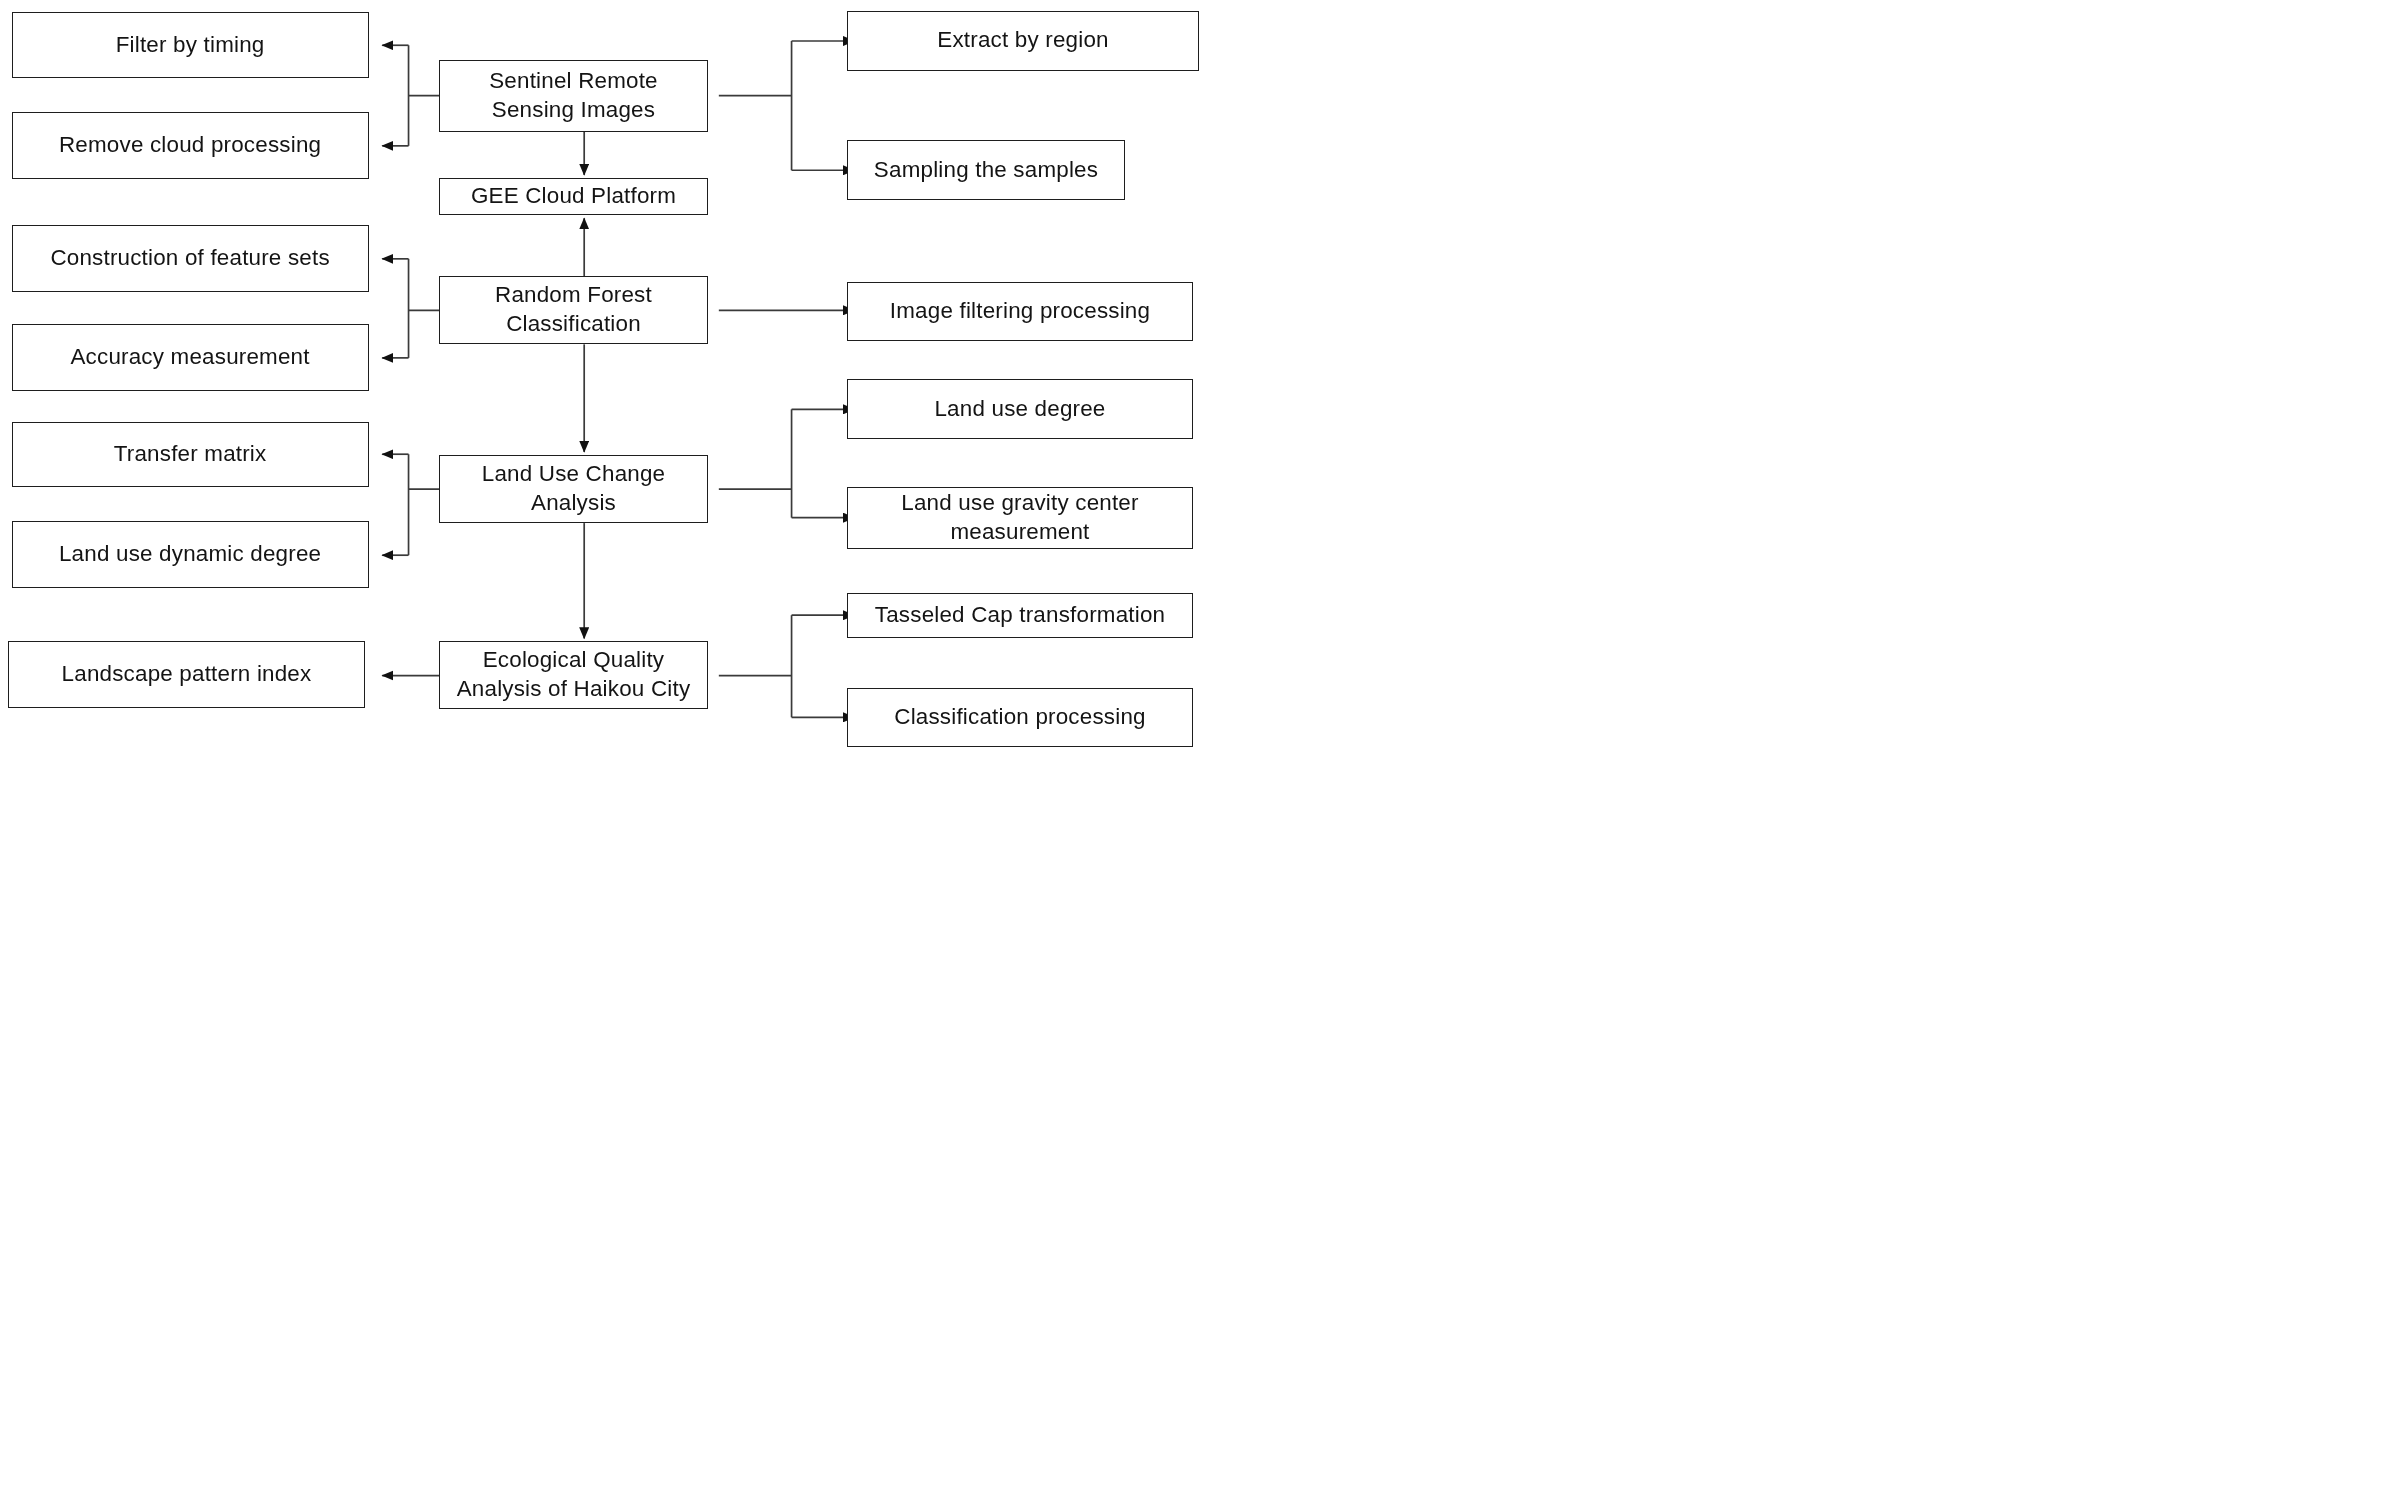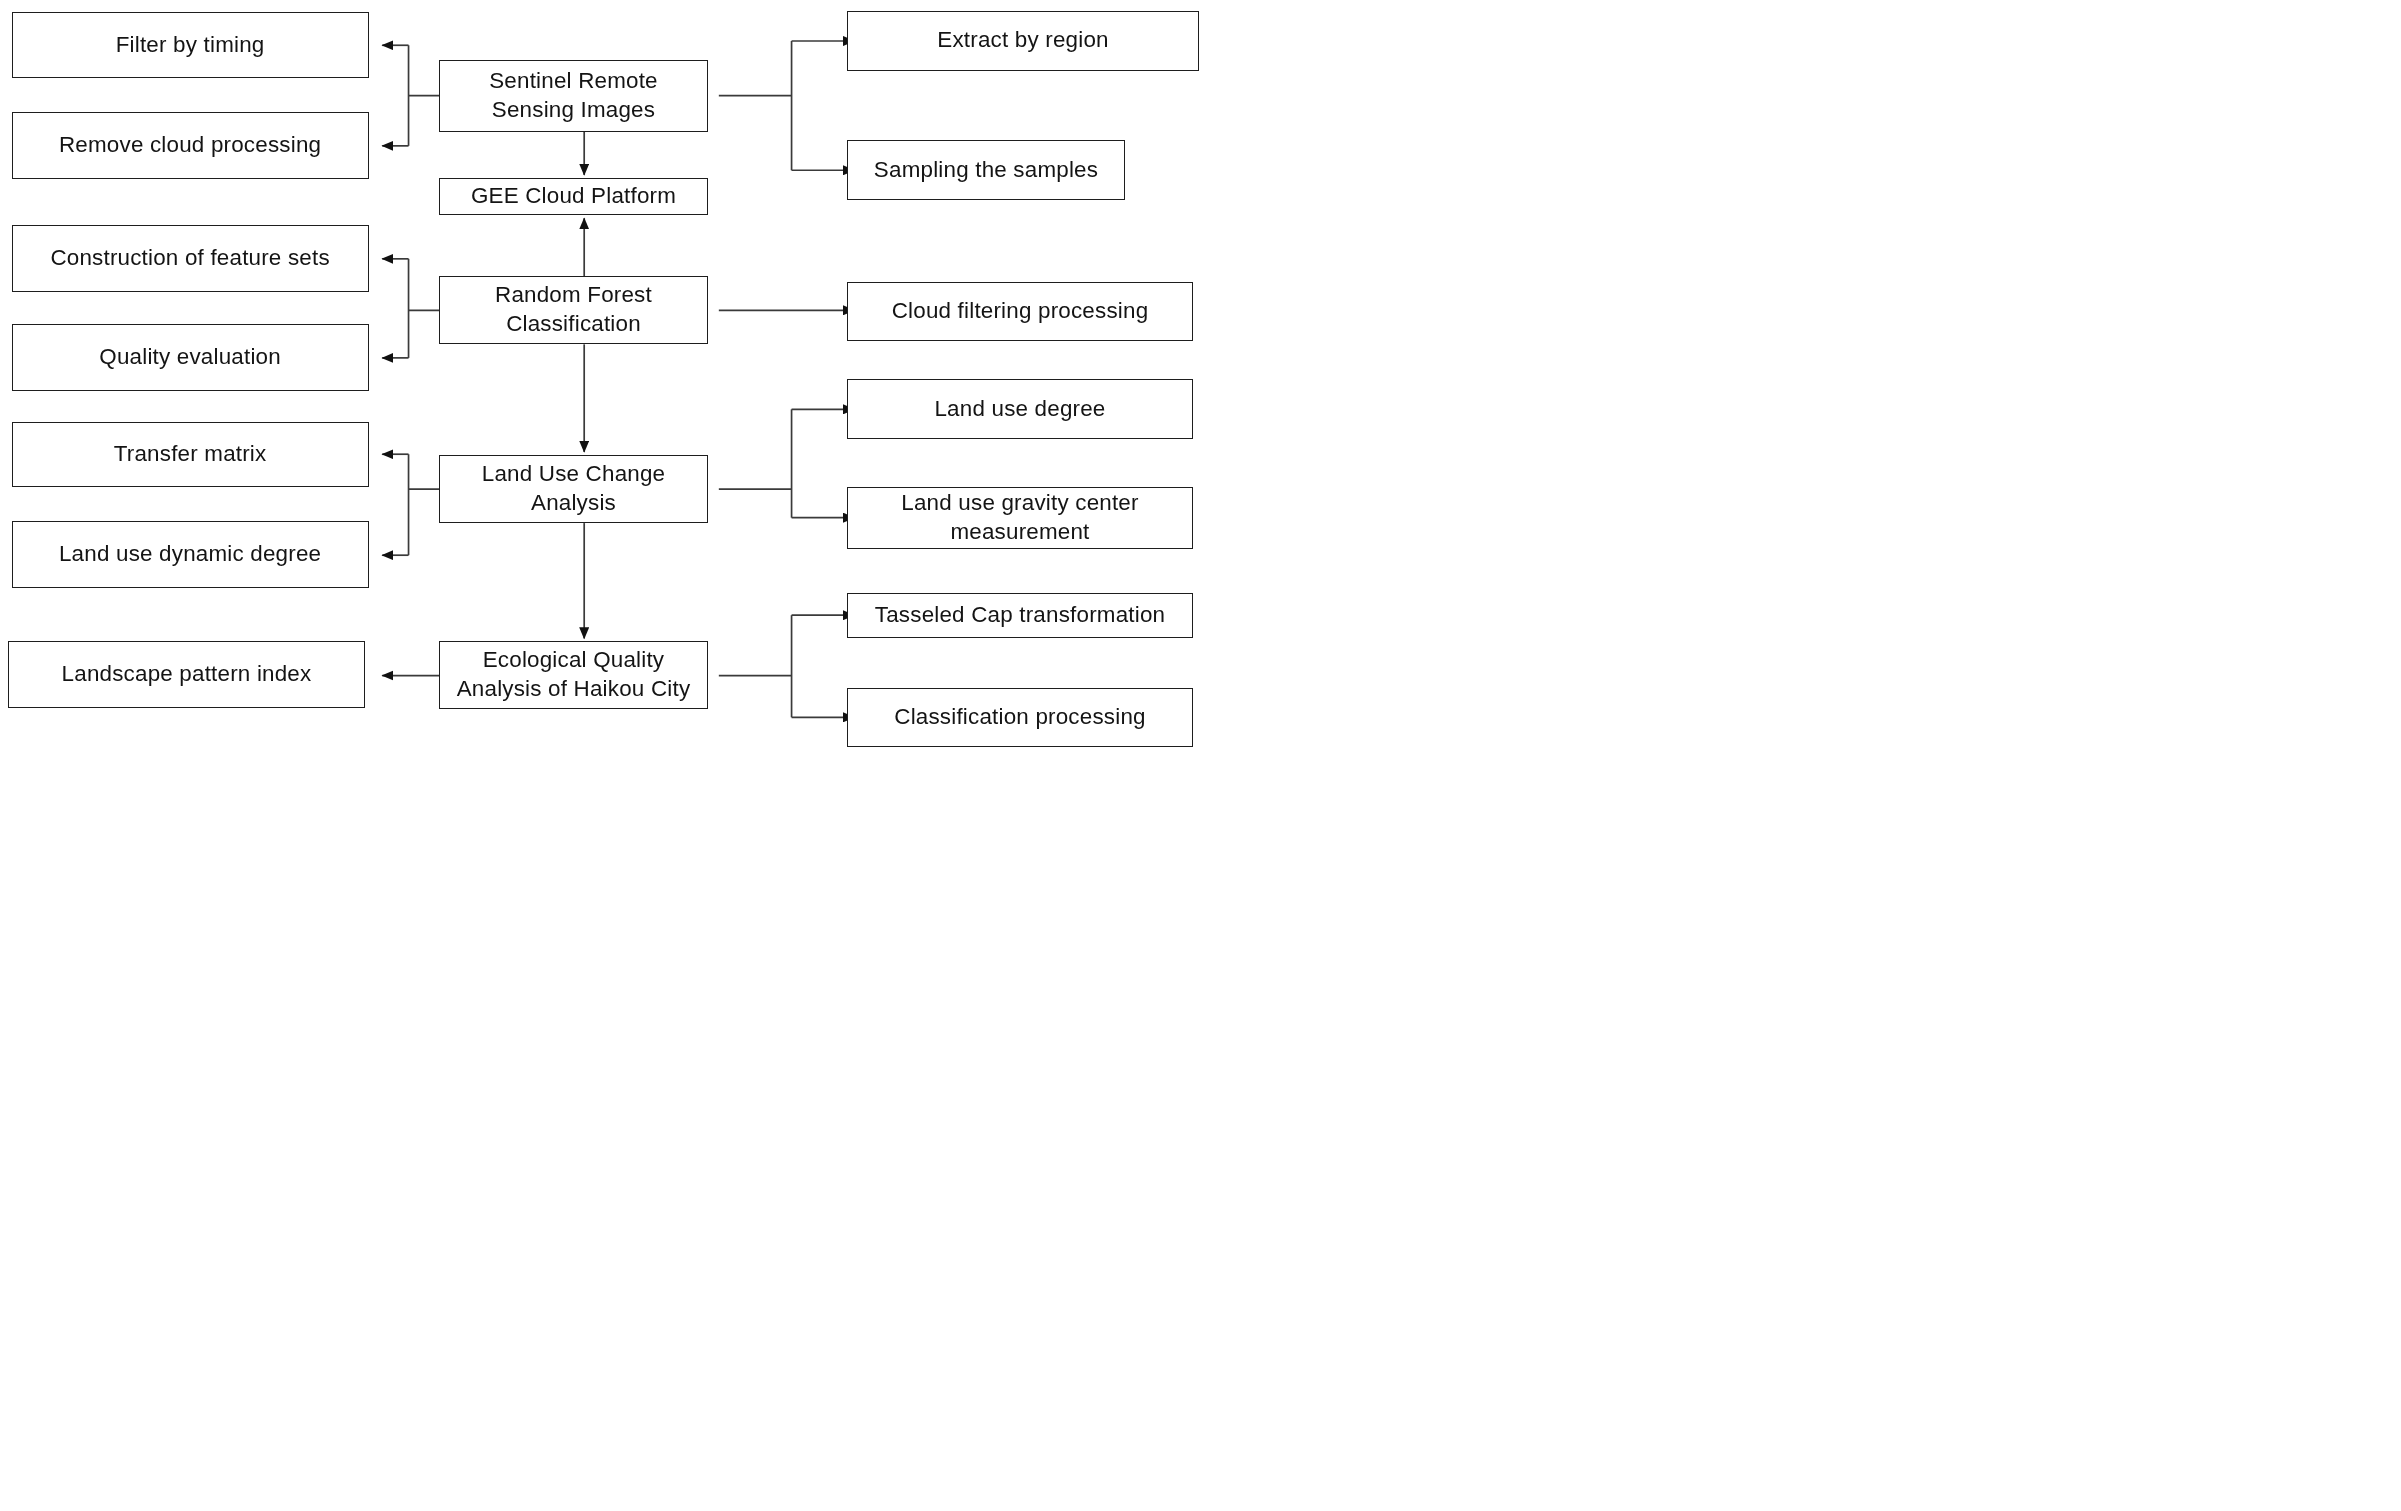--- a/index.html
+++ b/index.html
@@ -88,21 +88,21 @@
 <div class="node" style="left: 11.6px; top: 12.4px; width: 357px; height: 66px;">
       <span class="node-label">Filter by timing</span>
     </div>
     <div class="node" style="left: 11.6px; top: 112px; width: 357px; height: 67px;">
       <span class="node-label">Remove cloud processing</span>
     </div>
     <div class="node" style="left: 11.6px; top: 225px; width: 357px; height: 67px;">
       <span class="node-label">Construction of feature sets</span>
     </div>
     <div class="node" style="left: 11.6px; top: 324px; width: 357px; height: 67px;">
-      <span class="node-label">Quality evaluation</span>
+      <span class="node-label">Accuracy measurement</span>
     </div>
     <div class="node" style="left: 11.6px; top: 422px; width: 357px; height: 65px;">
       <span class="node-label">Transfer matrix</span>
     </div>
     <div class="node" style="left: 11.6px; top: 521px; width: 357px; height: 67px;">
       <span class="node-label">Land use dynamic degree</span>
     </div>
     <div class="node" style="left: 8px; top: 641px; width: 357px; height: 67px;">
       <span class="node-label">Landscape pattern index</span>
     </div>
@@ -125,21 +125,21 @@
       <span class="node-label">Ecological Quality
 Analysis of Haikou City</span>
     </div>
     <div class="node" style="left: 847px; top: 10.8px; width: 352px; height: 60px;">
       <span class="node-label">Extract by region</span>
     </div>
     <div class="node" style="left: 847px; top: 140px; width: 278px; height: 60px;">
       <span class="node-label">Sampling the samples</span>
     </div>
     <div class="node" style="left: 847px; top: 282px; width: 346px; height: 59px;">
-      <span class="node-label">Cloud filtering processing</span>
+      <span class="node-label">Image filtering processing</span>
     </div>
     <div class="node" style="left: 847px; top: 379px; width: 346px; height: 60px;">
       <span class="node-label">Land use degree</span>
     </div>
     <div class="node" style="left: 847px; top: 487px; width: 346px; height: 62px;">
       <span class="node-label">Land use gravity center
 measurement</span>
     </div>
     <div class="node" style="left: 847px; top: 593px; width: 346px; height: 45px; align-items: center;">
       <span class="node-label">Tasseled Cap transformation</span>

